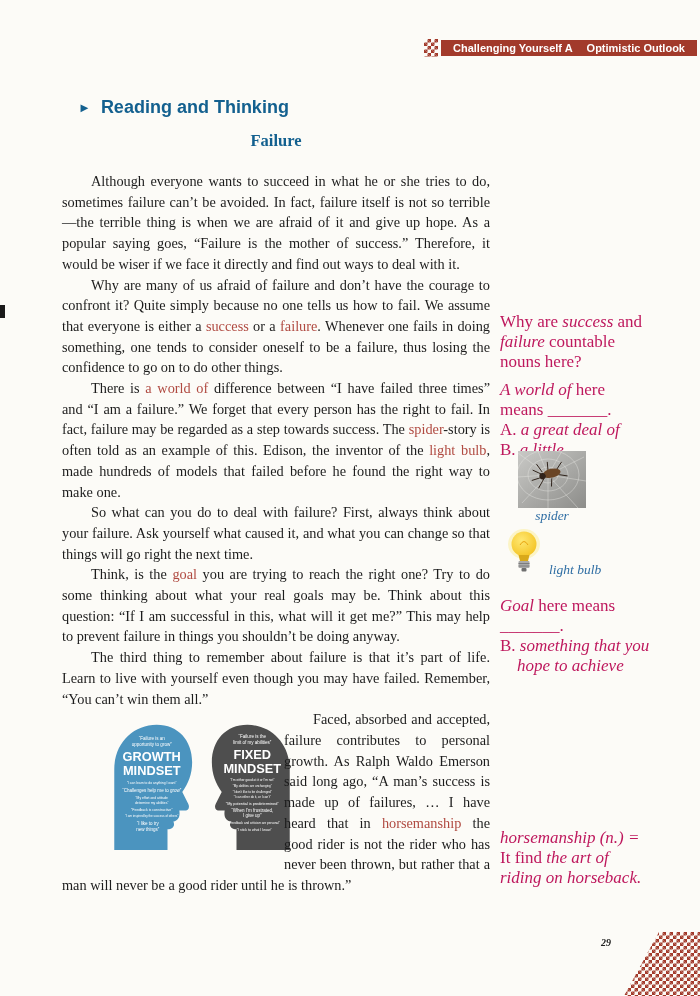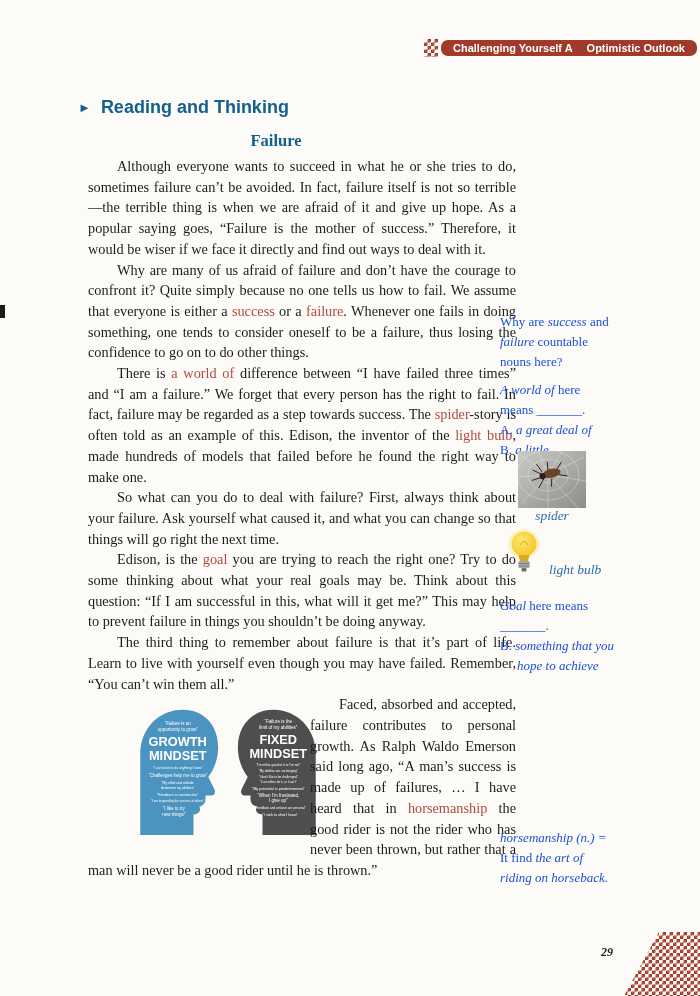--- a/index.html
+++ b/index.html
@@ -13,60 +13,60 @@
       linear-gradient(45deg, #a23a2b 25%, transparent 25%, transparent 75%, #a23a2b 75%),
       linear-gradient(45deg, #a23a2b 25%, transparent 25%, transparent 75%, #a23a2b 75%);
     background-size:7px 7px;
     background-position:0 0, 3.5px 3.5px;
   }
   .banner { position:absolute; top:39px; left:424px; right:0; height:18px; display:flex; align-items:center; }
   .banner .dots-left  { width:28px; height:18px; margin-right:3px; }
   .banner .band {
     height:16px; background:#a23a2b; color:#ffffff;
     font-family:"Liberation Sans", sans-serif; font-weight:bold; font-size:11px;
-    display:flex; align-items:center; padding:0 12px; gap:14px; white-space:nowrap;border-radius:7px;
+    display:flex; align-items:center; padding:0 12px; gap:14px; white-space:nowrap;
   }
   .banner .dots-right { flex:1; height:18px; margin-left:3px; }
 
   .section-heading {
     position:absolute; top:97px; left:78px; display:flex; align-items:center; gap:10px;
     font-family:"Liberation Sans", sans-serif; font-weight:bold; font-size:18px; color:#13608f;
   }
   .section-heading .tri { font-size:13px; line-height:1; }
 
   .article-title {
     position:absolute; top:131px; left:62px; width:428px; text-align:center;
     font-weight:bold; font-size:16.5px; color:#13608f;
   }
 
   .main-col {
-    position:absolute; top:156px; left:62px; width:428px;
-    font-size:14.3px; line-height:20.7px; text-align:justify;margin-left:26px;
+    position:absolute; top:171px; left:62px; width:428px;
+    font-size:14.3px; line-height:20.7px; text-align:justify;
   }
   .main-col p { margin:0; text-indent:29px; }
   .hl { color:#b04a41; }
 
   .mindset-fig { float:left; width:198px; height:138px; margin:6px 12px 2px 12px; }
 
   .sidebar-note {
     position:absolute; left:500px; width:172px;
-    color:#1d4ed8; font-size:13px; line-height:20px;
+    color:#be185d; font-size:17px; line-height:20px;
   }
   .it { font-style:italic; }
   .opt-indent { padding-left:17px; }
 
   .spider-fig { position:absolute; left:518px; top:451px; width:68px; height:57px; }
   .bulb-fig   { position:absolute; left:504px; top:528px; width:42px; height:50px; }
   .caption { position:absolute; color:#2e6da3; font-style:italic; font-size:13.5px; }
   .cap-spider { left:518px; top:508px; width:68px; text-align:center; }
   .cap-bulb   { left:549px; top:562px; }
 
   .margin-mark { position:absolute; left:0; top:305px; width:5px; height:13px; background:#1a1a1a; }
 
-  .page-num { position:absolute; left:601px; top:937px; font-weight:bold; font-style:italic; font-size:12px; color:#222222;margin-top:8px; }
+  .page-num { position:absolute; left:601px; top:937px; font-weight:bold; font-style:italic; font-size:10px; color:#222222; }
   .corner-dots {
     position:absolute; right:0; bottom:0; width:76px; height:64px;
     clip-path: polygon(46% 0, 100% 0, 100% 100%, 0 100%);
   }
 </style>
 </head>
 <body>
 
 <div class="page">
 
@@ -95,21 +95,21 @@
     <p>
       <span>Why are many of us afraid of failure and don’t have the courage to confront it? Quite simply because no one tells us how to fail. We assume that everyone is either a </span><span class="hl">success</span><span> or a </span><span class="hl">failure</span><span>. Whenever one fails in doing something, one tends to consider oneself to be a failure, thus losing the confidence to go on to do other things.</span>
     </p>
     <p>
       <span>There is </span><span class="hl">a world of</span><span> difference between “I have failed three times” and “I am a failure.” We forget that every person has the right to fail. In fact, failure may be regarded as a step towards success. The </span><span class="hl">spider</span><span>-story is often told as an example of this. Edison, the inventor of the </span><span class="hl">light bulb</span><span>, made hundreds of models that failed before he found the right way to make one.</span>
     </p>
     <p>
       <span>So what can you do to deal with failure? First, always think about your failure. Ask yourself what caused it, and what you can change so that things will go right the next time.</span>
     </p>
     <p>
-      <span>Edison, is the </span><span class="hl">goal</span><span> you are trying to reach the right one? Try to do some thinking about what your real goals may be. Think about this question: “If I am successful in this, what will it get me?” This may help to prevent failure in things you shouldn’t be doing anyway.</span>
+      <span>Think, is the </span><span class="hl">goal</span><span> you are trying to reach the right one? Try to do some thinking about what your real goals may be. Think about this question: “If I am successful in this, what will it get me?” This may help to prevent failure in things you shouldn’t be doing anyway.</span>
     </p>
     <p>
       <span>The third thing to remember about failure is that it’s part of life. Learn to live with yourself even though you may have failed. Remember, “You can’t win them all.”</span>
     </p>
     <p>
       
       <span class="mindset-fig">
         <svg viewBox="0 0 200 140" width="198" height="138">
           <defs>
             <path id="headR" d="M10,134 L10,52 C10,26 29,7 53,7 C75,7 89,23 89,45 C89,57 85,67 79,75 L85,87 C87,91 85,94 81,94 L76,94 C77,100 75,104 70,105 C72,110 69,113 64,113 L64,134 Z"></path>

